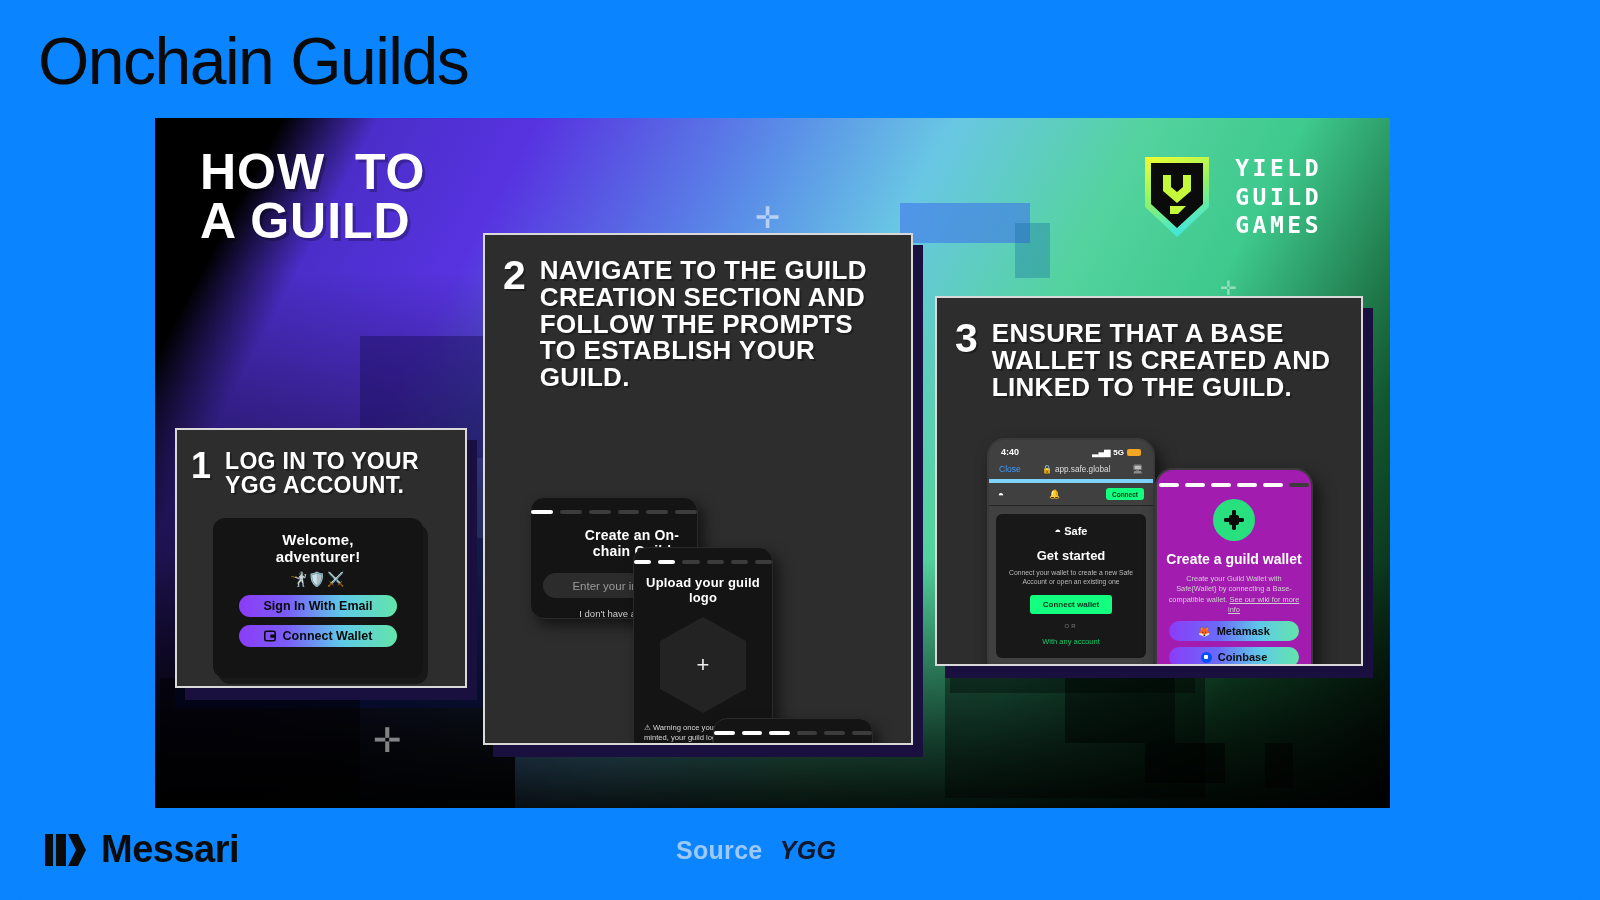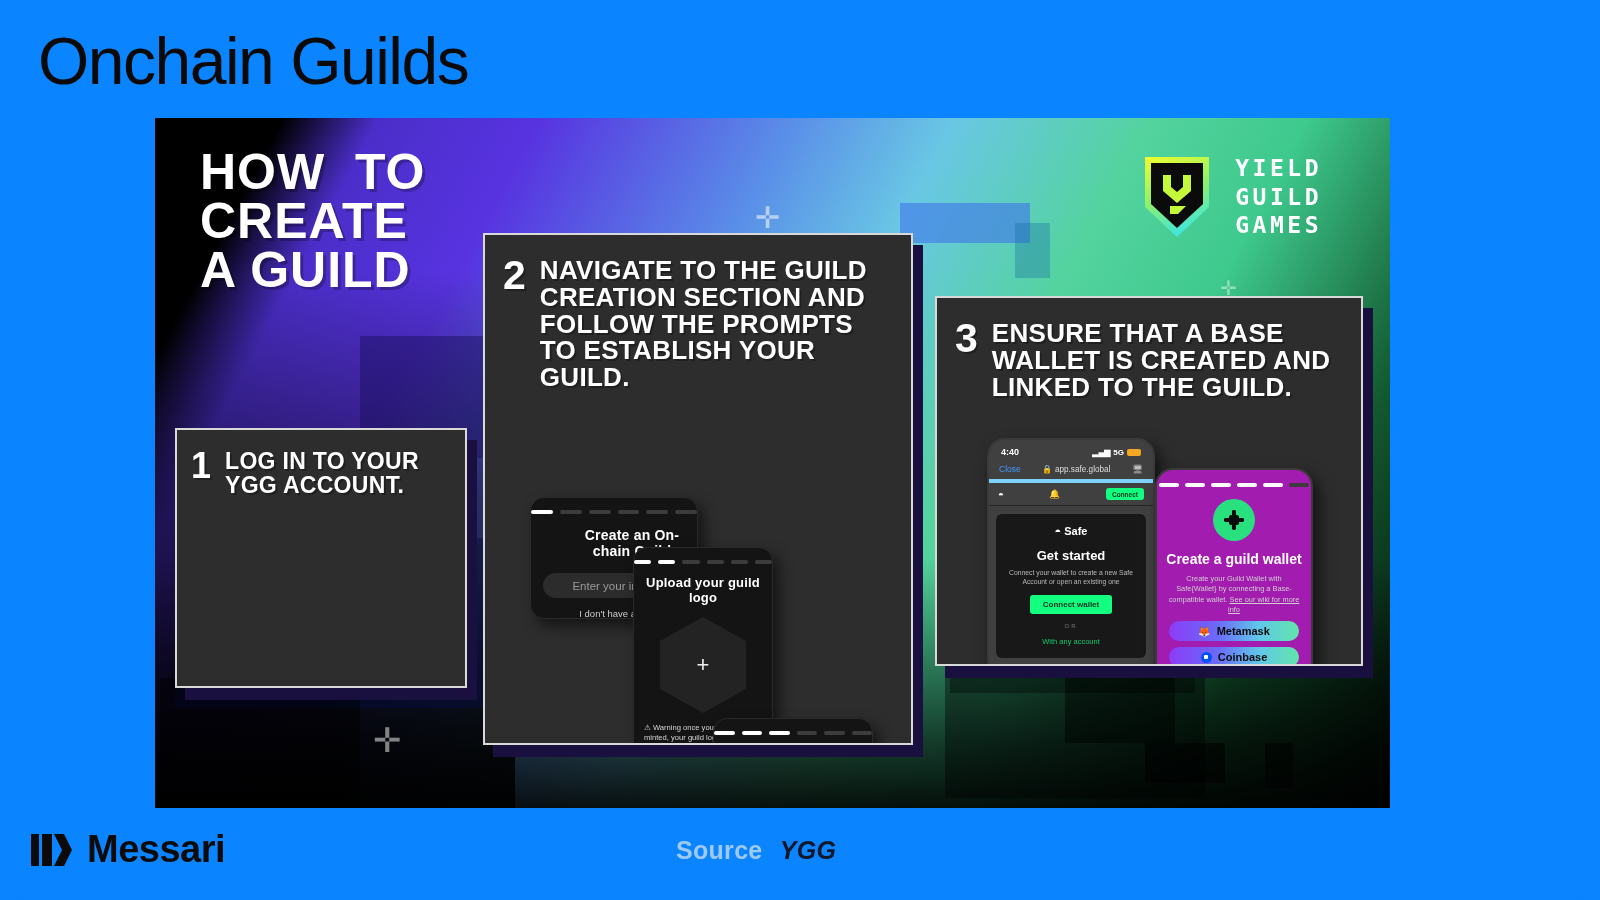--- a/index.html
+++ b/index.html
@@ -276,21 +276,21 @@
     display: inline-flex; align-items: center; justify-content: center;
   }
   .cb-glyph i { width: 4px; height: 4px; border-radius: 1px; background: #fff; display:block; }
 
   
   #footer {
     position: absolute; left: 0; bottom: 0; width: 1600px; height: 92px;
     background: #0a84ff;
   }
   #messari {
-    position: absolute; left: 31px; top: 20px;
+    position: absolute; left: 45px; top: 20px;
     display: flex; align-items: center; gap: 14px;
   }
   #messari-name { font-size: 38px; font-weight: 700; color: #0b0b0b; letter-spacing: -0.5px; }
   #source {
     position: absolute; left: 676px; top: 28px;
     font-size: 25px; font-weight: 700; letter-spacing: 0.3px;
   }
   #source .src-label { color: #9ec9f5; }
   #source .src-value { color: #0f172a; margin-left: 10px; font-style: italic; }
 </style>
@@ -314,21 +314,20 @@
     <div class="deco deco-rect-f"></div>
     <div class="deco deco-rect-g"></div>
     <div class="deco deco-rect-i"></div>
     <div class="deco deco-rect-j"></div>
     <div class="deco deco-plus plus-1">✛</div>
     <div class="deco deco-plus plus-2">✛</div>
     <div class="deco deco-plus plus-3">✛</div>
 
     <div id="hero-title">
       <span>HOW  TO</span>
-      <span>CREATE</span>
       <span>A GUILD</span>
     </div>
 
     <div id="ygg-logo">
       <svg class="shield" viewBox="0 0 80 92">
         <defs>
           <linearGradient id="shieldGrad" x1="0" y1="0" x2="0.3" y2="1">
             <stop offset="0%" stop-color="#f2ff2e"></stop>
             <stop offset="55%" stop-color="#8ef06a"></stop>
             <stop offset="100%" stop-color="#45e6d6"></stop>
@@ -346,20 +345,37 @@
       </div>
     </div>
 
     <div id="step1-shadow"></div>
     <div id="step1" class="step-card">
       <div class="step-head">
         <div class="step-num">1</div>
         <div class="step-text">LOG IN TO YOUR YGG ACCOUNT.</div>
       </div>
 
+      <div id="login-modal">
+        <div id="login-title">
+          <div>Welcome,</div>
+          <div>adventurer!</div>
+        </div>
+        <div id="login-emojis">🤺🛡️⚔️</div>
+        <div class="grad-btn">
+          <span>Sign In With Email</span>
+        </div>
+        <div class="grad-btn">
+          <svg class="wallet-glyph" viewBox="0 0 12 12">
+            <rect x="0.8" y="1.2" width="10.4" height="9.6" rx="1.6" fill="none" stroke="#0a0a0a" stroke-width="1.6"></rect>
+            <rect x="6.2" y="4.4" width="5" height="3.4" rx="1" fill="#0a0a0a"></rect>
+          </svg>
+          <span>Connect Wallet</span>
+        </div>
+      </div>
     </div>
 
     <div id="step2-shadow"></div>
     <div id="step2" class="step-card">
       <div class="step-head">
         <div class="step-num">2</div>
         <div class="step-text">NAVIGATE TO THE GUILD CREATION SECTION AND FOLLOW THE PROMPTS TO ESTABLISH YOUR GUILD.</div>
       </div>
 
       <div class="dlg" id="dlg-invite">

